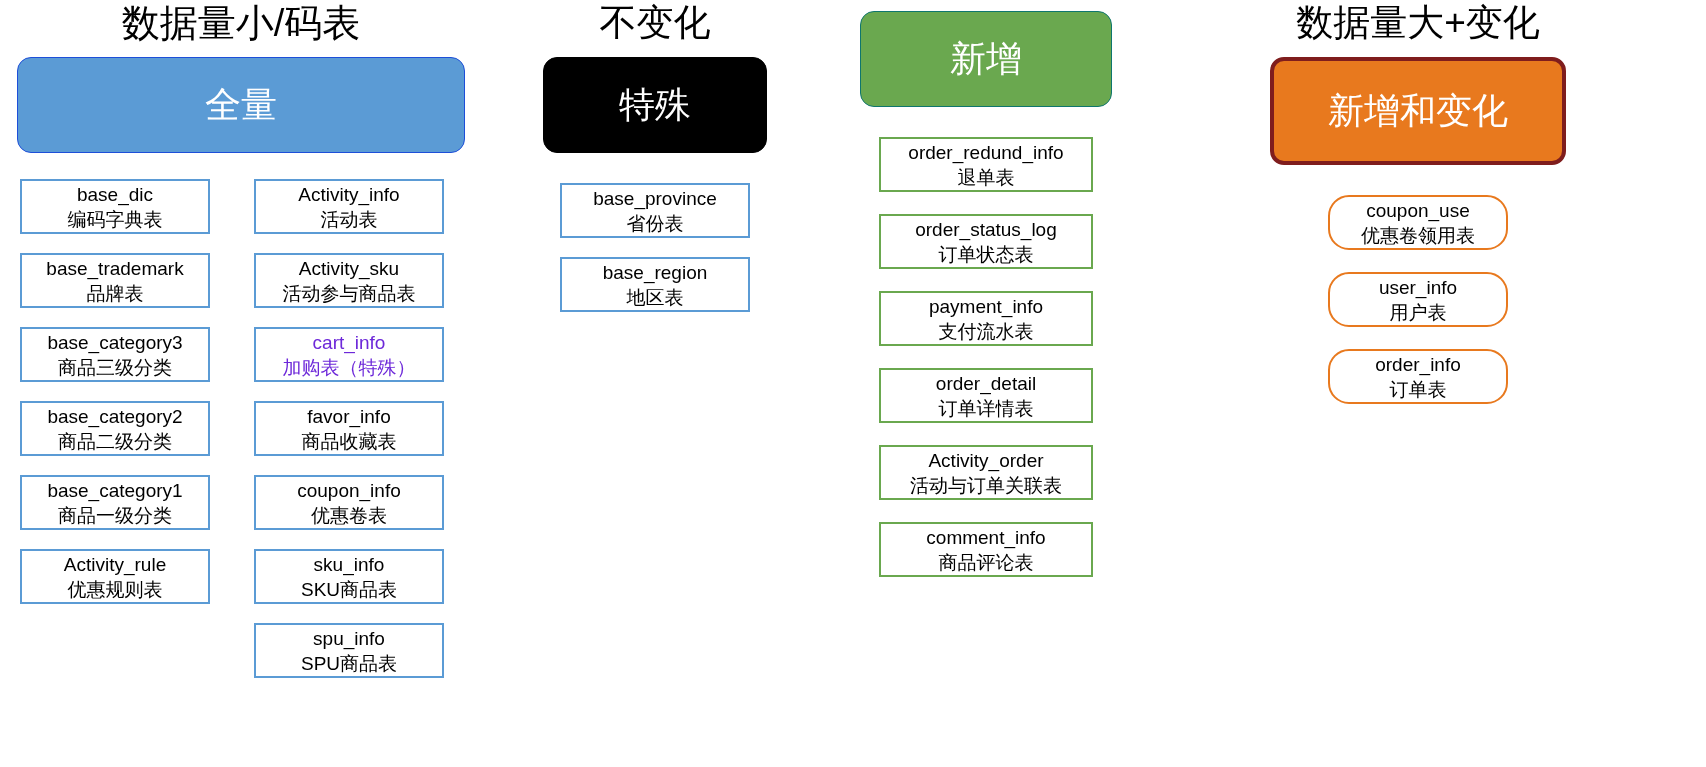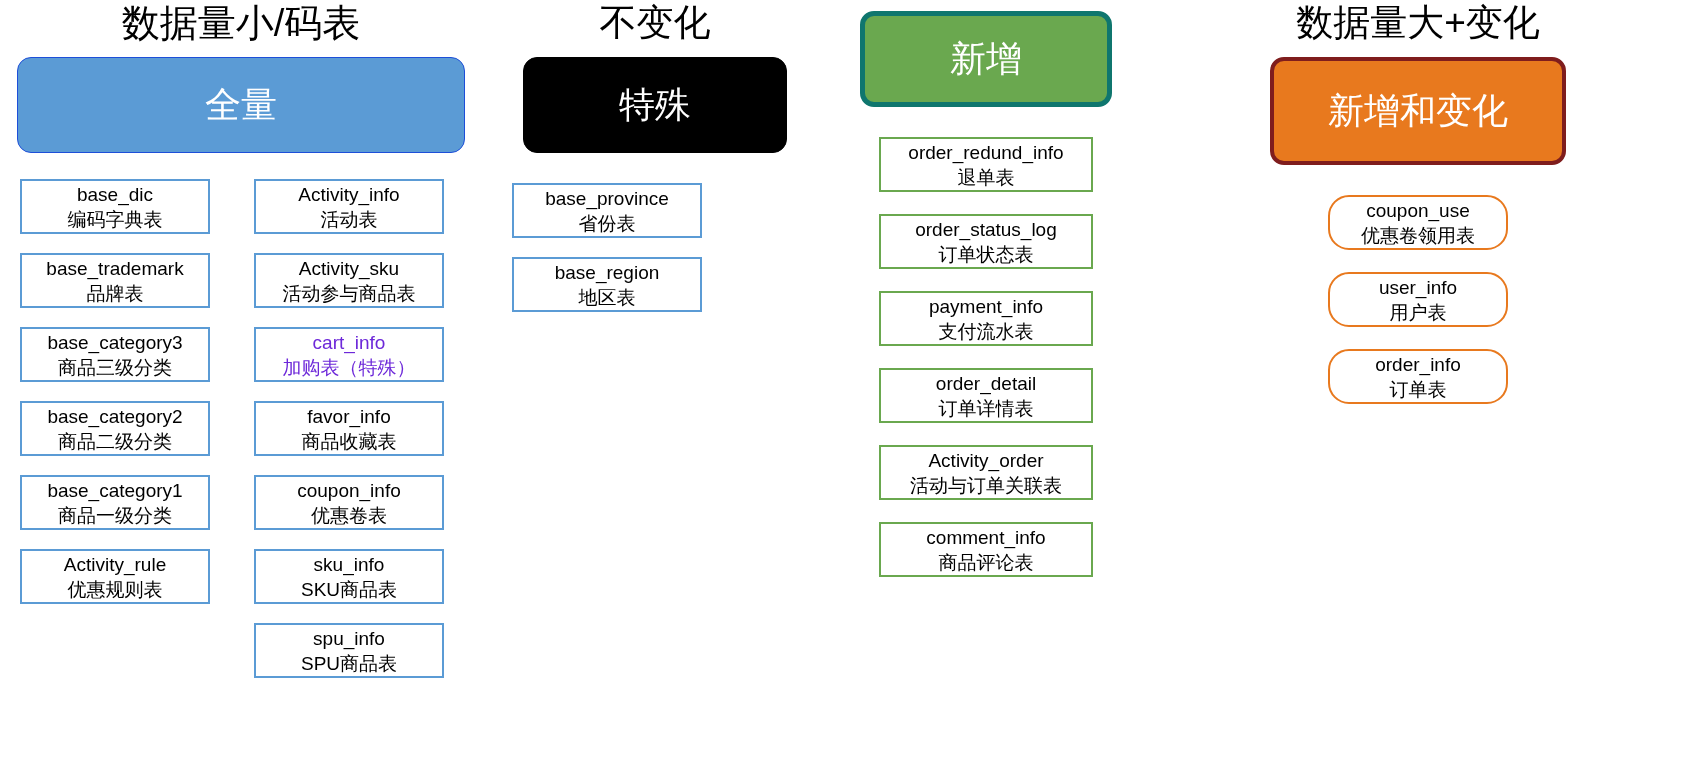--- a/index.html
+++ b/index.html
@@ -52,26 +52,26 @@
 
   .pill-full {
     background: #5b9bd5;
     border: 1px solid #1d4ed8;
     width: 448px;
     height: 96px;
   }
   .pill-special {
     background: #000000;
     border: 1px solid #000000;
-    width: 264px;
+    width: 224px;
     height: 96px;
   }
   .pill-new {
     background: #6aa84f;
-    border: 5px solid #0f766e;
+    border: 1px solid #0f766e;
     width: 252px;
     height: 96px;
   }
   .pill-newchange {
     background: #e8791e;
     border: 4px solid #7f1d1d;
     width: 296px;
     height: 108px;
   }
 
@@ -110,21 +110,21 @@
   
   #col1 { left: 6px; width: 470px; }
   #col1 .col-header { font-size: 38px; }
   #col1 .table-area { margin-top: 26px; padding-left: 14px; }
   #col1 .sub-col.left { width: 190px; margin-right: 44px; }
   #col1 .sub-col.right { width: 190px; }
   #col1 .tbl-box { width: 190px; height: 55px; margin-bottom: 19px; }
 
   
   #col2 { left: 512px; width: 286px; }
-  #col2 .table-area { margin-top: 30px; }
+  #col2 .table-area { margin-top: 30px; justify-content: center; }
   #col2 .tbl-box { width: 190px; height: 55px; margin-bottom: 19px; }
 
   
   #col3 { left: 776px; width: 420px; }
   #col3 .table-area { margin-top: 30px; justify-content: center; }
   #col3 .tbl-box { width: 214px; height: 55px; margin-bottom: 22px; }
 
   
   #col4 { left: 1198px; width: 440px; }
   #col4 .table-area { margin-top: 30px; justify-content: center; }

